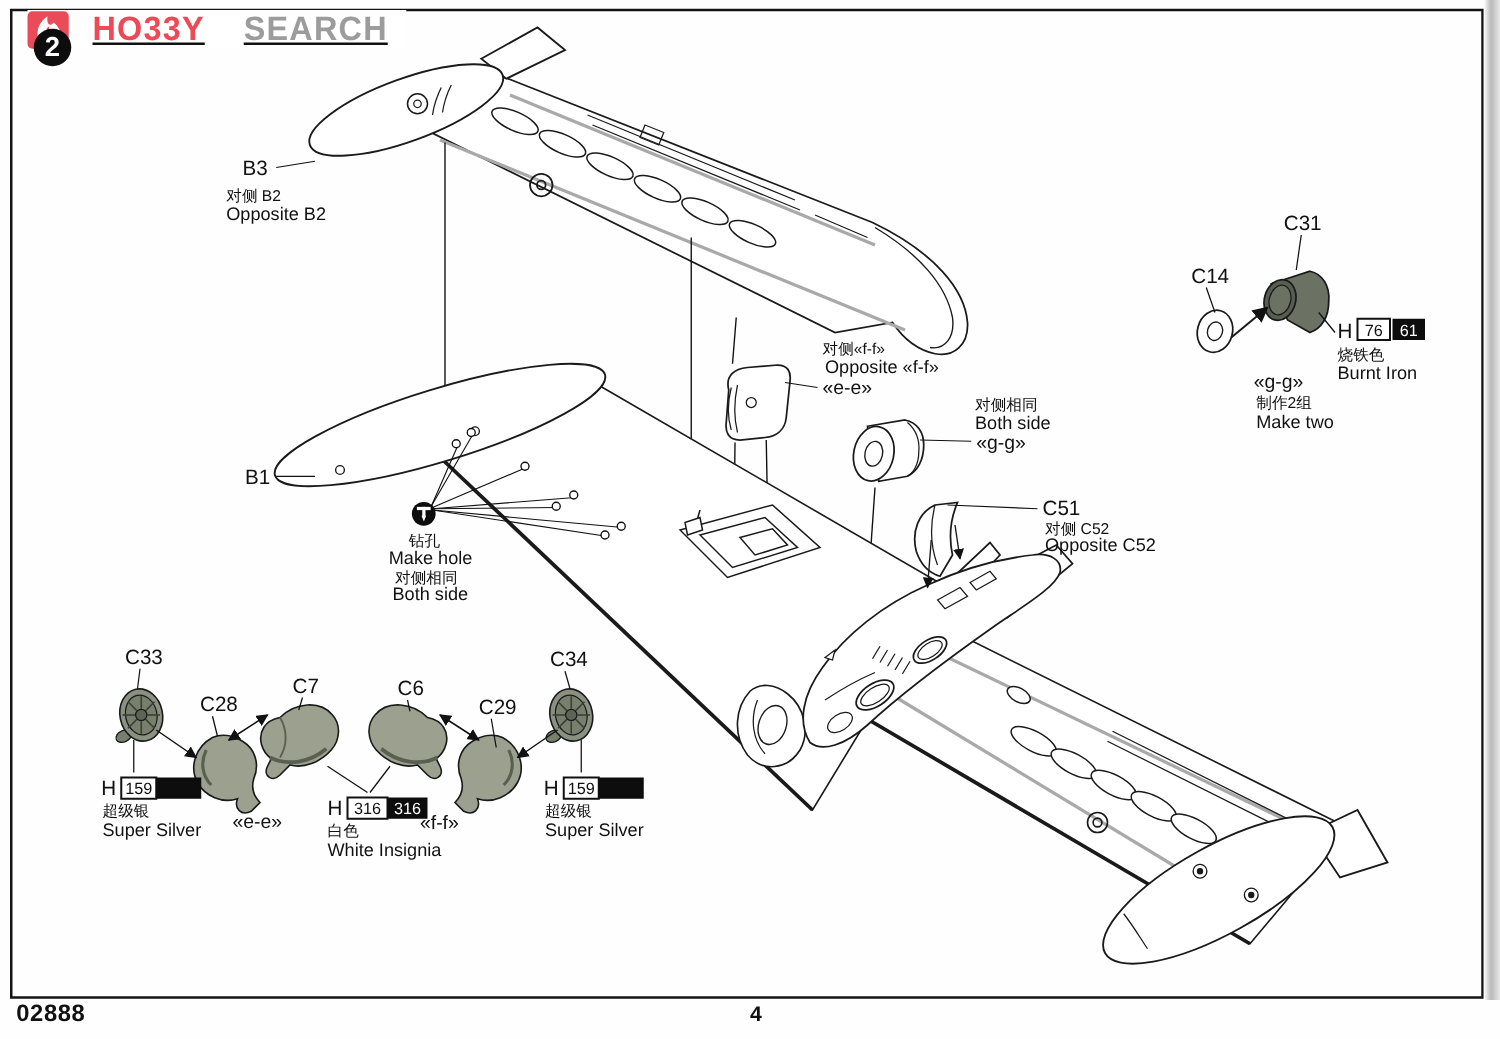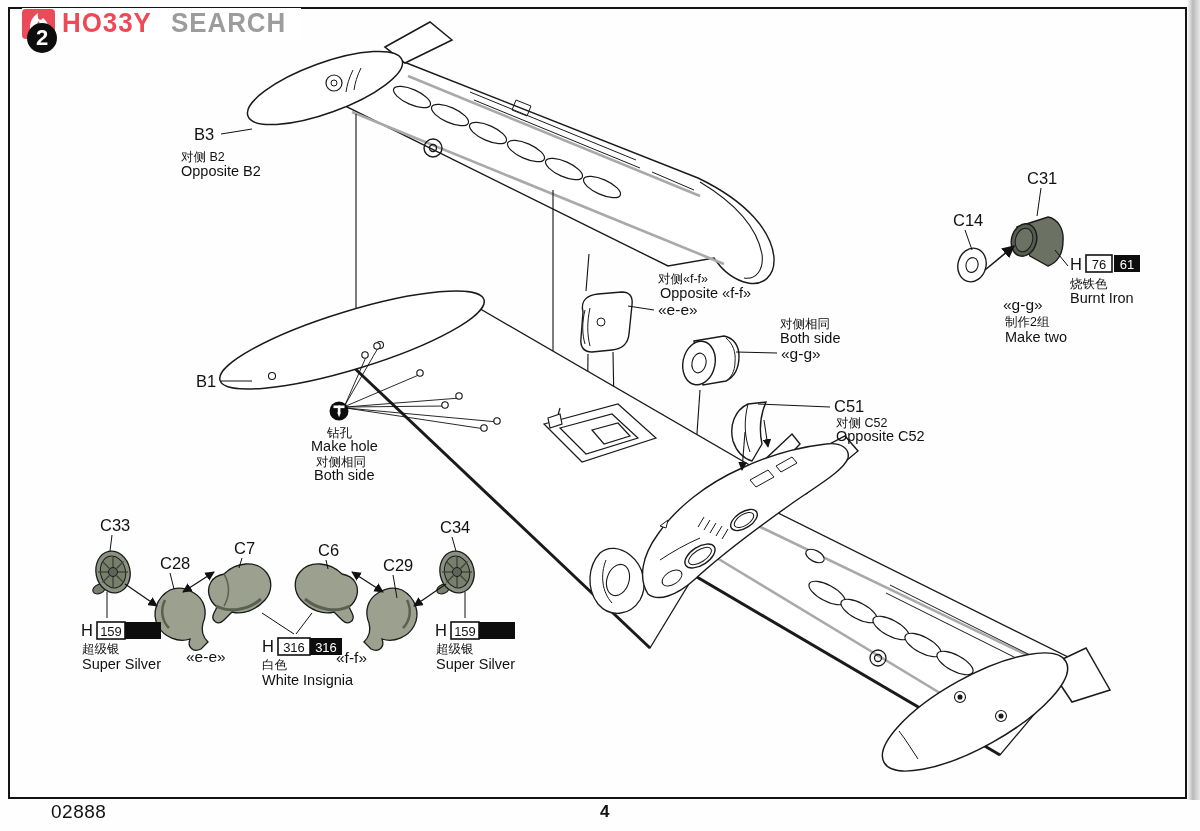--- a/index.html
+++ b/index.html
@@ -1,29 +1,29 @@
 <!DOCTYPE html>
 <html><head>
 <meta charset="utf-8">
 <style>
   html,body{margin:0;padding:0;background:#ffffff;}
   .page{position:relative;width:1200px;height:831px;background:#fefefe;overflow:hidden;
         font-family:"Liberation Sans","DejaVu Sans",sans-serif;color:#111;}
   .frame{position:absolute;left:8px;top:7px;width:1175px;height:788px;border:2px solid #141414;}
   .scan-strip{position:absolute;right:0;top:0;width:13px;height:800px;
       background:linear-gradient(to right,#ffffff,#b9b9b9 45%,#e8e8e8);}
-  .logo{position:absolute;left:22px;top:8px;display:flex;align-items:center;gap:7px;background:#fff;padding-right:10px;}
+  .logo{position:absolute;left:22px;top:8px;display:flex;align-items:center;gap:19px;background:#fff;padding-right:10px;text-decoration:underline;}
   .logo-box{width:33px;height:30px;background:#e94b58;border-radius:4px;display:flex;align-items:center;justify-content:center;}
   .brand{font-size:27px;font-weight:700;letter-spacing:1px;transform:scaleX(.96);transform-origin:left;}
   .brand-red{color:#ee4956;}
   .brand-gray{color:#9c9c9c;margin-left:8px;}
   .step-badge{position:absolute;left:27px;top:23px;width:30px;height:30px;border-radius:50%;
       background:#0d0d0d;color:#fff;font-size:22px;font-weight:700;display:flex;align-items:center;justify-content:center;}
   .diagram{position:absolute;left:0;top:0;}
-  .kit{position:absolute;left:13px;top:801px;font-size:19px;font-weight:400;letter-spacing:.5px;margin-left:38px;}
+  .kit{position:absolute;left:13px;top:801px;font-size:19px;font-weight:700;letter-spacing:.5px;}
   .pagenum{position:absolute;left:600px;top:802px;font-size:17px;font-weight:700;}
   
   text{fill:#111;font-family:"Liberation Sans","DejaVu Sans",sans-serif;}
   .t17{font-size:16.5px;}
   .t14{font-size:14.5px;}
   .t12{font-size:12.5px;}
   .t15{font-size:15.5px;}
   .tw{fill:#ffffff;}
   .tc{text-anchor:middle;font-size:13px;}
 </style>

